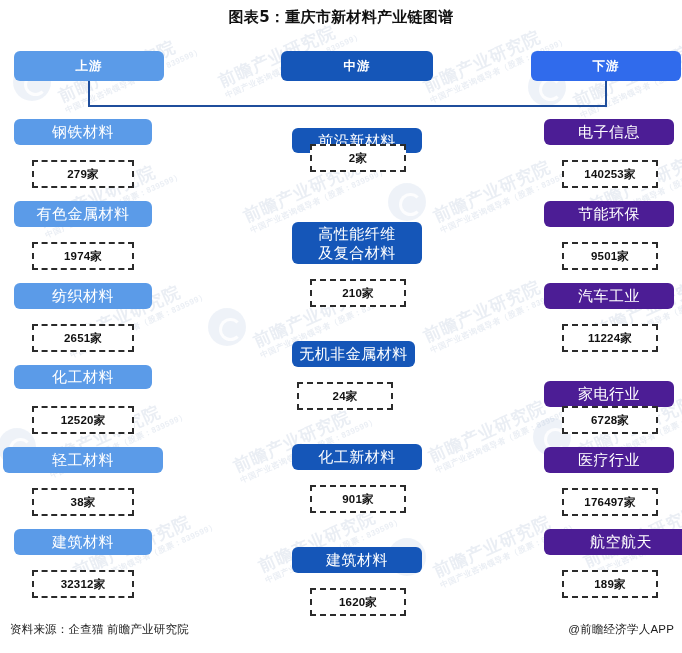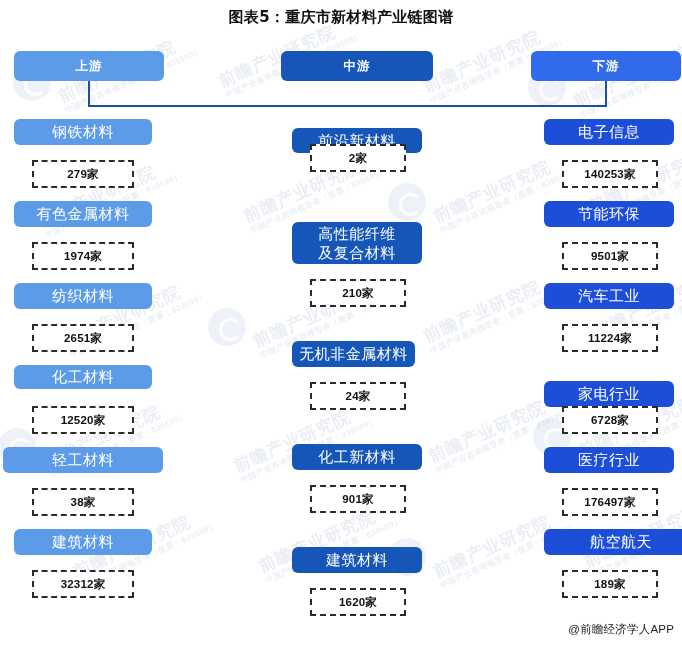--- a/index.html
+++ b/index.html
@@ -117,21 +117,21 @@
     flex-direction: column;
     align-items: center;
     justify-content: center;
     text-align: center;
     line-height: 1.28;
     letter-spacing: 0.5px;
     box-sizing: border-box;
   }
   .col-up   .node { background: #5B9BE8; }
   .col-mid  .node { background: #1556B8; }
-  .col-down .node { background: #1d4ed8; }
+  .col-down .node { background: #4c1d95; }
 
   
   .count {
     position: absolute;
     border: 2px dashed #2B2B2B;
     background: #ffffff;
     color: #111111;
     font-size: 11.5px;
     font-weight: 700;
     display: flex;
@@ -236,21 +236,21 @@
       </div>
       <div class="count" style="left: 310px; top: 144px; width: 96px; height: 28px;">2家</div>
       <div class="node" style="left: 292px; top: 222px; width: 130px; height: 42px;">
         <span>高性能纤维</span>
         <span>及复合材料</span>
       </div>
       <div class="count" style="left: 310px; top: 279px; width: 96px; height: 28px;">210家</div>
       <div class="node" style="left: 292px; top: 341px; width: 123px; height: 26px;">
         <span>无机非金属材料</span>
       </div>
-      <div class="count" style="left: 310px; top: 382px; width: 96px; height: 28px;">24家</div>
+      <div class="count" style="left: 297px; top: 382px; width: 96px; height: 28px;">24家</div>
       <div class="node" style="left: 292px; top: 444px; width: 130px; height: 26px;">
         <span>化工新材料</span>
       </div>
       <div class="count" style="left: 310px; top: 485px; width: 96px; height: 28px;">901家</div>
       <div class="node" style="left: 292px; top: 547px; width: 130px; height: 26px;">
         <span>建筑材料</span>
       </div>
       <div class="count" style="left: 310px; top: 588px; width: 96px; height: 28px;">1620家</div>
     </div>
   <div class="col-down" id="col-downstream">
@@ -273,15 +273,16 @@
       <div class="node" style="left: 544px; top: 447px; width: 130px; height: 26px;">
         <span>医疗行业</span>
       </div>
       <div class="count" style="left: 562px; top: 488px; width: 96px; height: 28px;">176497家</div>
       <div class="node" style="left: 544px; top: 529px; width: 154px; height: 26px;">
         <span>航空航天</span>
       </div>
       <div class="count" style="left: 562px; top: 570px; width: 96px; height: 28px;">189家</div>
     </div>
 
+  <div id="footer-source">资料来源：企查猫 前瞻产业研究院</div>
   <div id="footer-brand">@前瞻经济学人APP</div>
 
 </div>
 
 </body></html>

